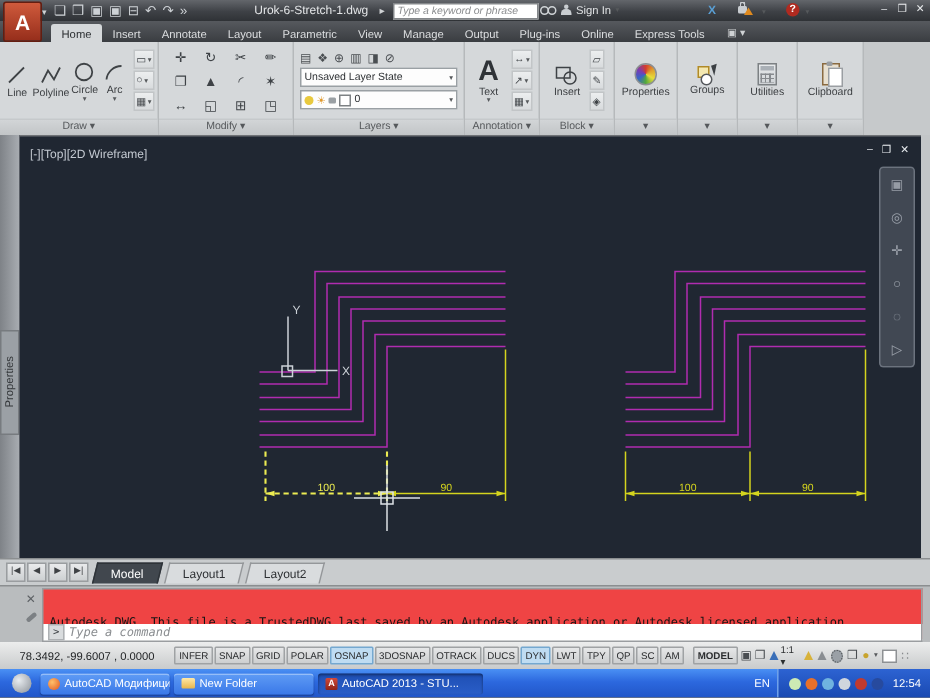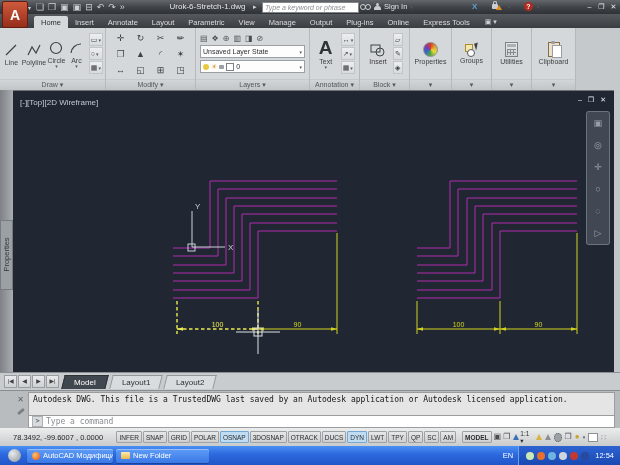--- a/index.html
+++ b/index.html
@@ -106,26 +106,26 @@
     font-size:6px;text-align:center;line-height:11px;color:#3e4144;}
   .mtab{font-size:8px;padding:2px 10px;transform:skewX(-14deg);border:1px solid #94979a;border-bottom:none;background:#d9dcde;color:#2e3134;margin-left:3px;}
   .mtab span{display:inline-block;transform:skewX(14deg);}
   .mtab.active{background:#41474e;color:#fff;border-color:#2e3338;}
 
   
   .cmd{left:0;top:390px;width:620px;height:38px;background:#b9bcbe;box-sizing:border-box;border-top:1px solid #8b8e90;}
   .cmdstrip{position:absolute;left:14px;top:2px;width:13px;height:34px;display:flex;flex-direction:column;align-items:center;gap:6px;padding-top:2px;box-sizing:border-box;}
   .cmdx{font-size:8px;color:#5c6064;}
   .wrench{width:8px;height:3px;background:#7c8084;border-radius:2px;transform:rotate(-40deg);}
-  .cmdtext{position:absolute;left:28px;top:1px;right:5px;height:24px;background:#e5e5e5;border:1px solid #9a9da0;
-    font-family:"DejaVu Sans Mono",monospace;font-size:8px;line-height:11px;color:#141414;padding:1px 4px;box-sizing:border-box;white-space:nowrap;overflow:hidden;}
+  .cmdtext{position:absolute;left:28px;top:1px;right:5px;height:24px;background:#ef4444;border:1px solid #9a9da0;
+    font-family:"DejaVu Sans Mono",monospace;font-size:8px;line-height:11px;color:#141414;padding:16px 4px;box-sizing:border-box;white-space:nowrap;overflow:hidden;}
   .cmdinput{position:absolute;left:28px;top:25px;right:5px;height:12px;background:#fff;border:1px solid #9a9da0;border-top:none;
     display:flex;align-items:center;font-family:"DejaVu Sans Mono",monospace;font-size:8px;color:#8a8d90;box-sizing:border-box;padding:0 3px;gap:3px;}
   .prompt-ico{width:9px;height:9px;background:#d9dcde;border:1px solid #aeb1b4;font-size:7px;line-height:9px;text-align:center;color:#3e4246;}
-  .cmd-ph{}
+  .cmd-ph{font-style:italic;}
 
   
   .statusbar{left:0;top:428px;width:620px;height:18px;background:linear-gradient(#eceded,#c9cbcc);
     display:flex;align-items:center;padding:0 13px;box-sizing:border-box;gap:2px;font-size:6.5px;color:#2c2e30;}
   .coords{width:108px;font-size:7.5px;color:#232527;white-space:nowrap;}
   .sbtn{border:1px solid #9fa2a4;background:linear-gradient(#e6e7e8,#cdcfd0);padding:1.5px 2px;border-radius:1px;
     font-size:6.5px;line-height:7px;white-space:nowrap;}
   .sbtn.active{background:#bfdcf2;border-color:#74a8d0;}
   .sb-right{margin-left:auto;display:flex;align-items:center;gap:3px;}
   .sb-ico{font-size:8px;color:#4a4e52;line-height:10px;}
@@ -526,20 +526,24 @@
   <div class="qlaunch"></div>
   <div class="taskbtns">
       <div class="taskbtn" style="width: 86px;">
         <span class="tbicon firefox-icon"></span>
         <span>AutoCAD Модифици...</span>
       </div>
       <div class="taskbtn" style="width: 93px;">
         <span class="tbicon folder-icon"></span>
         <span>New Folder</span>
       </div>
+      <div class="taskbtn pressed" style="width: 110px;">
+        <span class="tbicon autocad-icon">A</span>
+        <span>AutoCAD 2013 - STU...</span>
+      </div>
     </div>
   <div class="lang">EN</div>
   <div class="tray">
     <span id="tray-icons" style="display:flex;gap:3px;align-items:center;">
         <span class="trayico" style="background: rgb(205, 234, 180);"></span>
         <span class="trayico" style="background: rgb(232, 112, 42);"></span>
         <span class="trayico" style="background: rgb(111, 179, 224);"></span>
         <span class="trayico" style="background: rgb(207, 214, 221);"></span>
         <span class="trayico" style="background: rgb(194, 58, 47);"></span>
         <span class="trayico" style="background: rgb(39, 74, 158);"></span>

